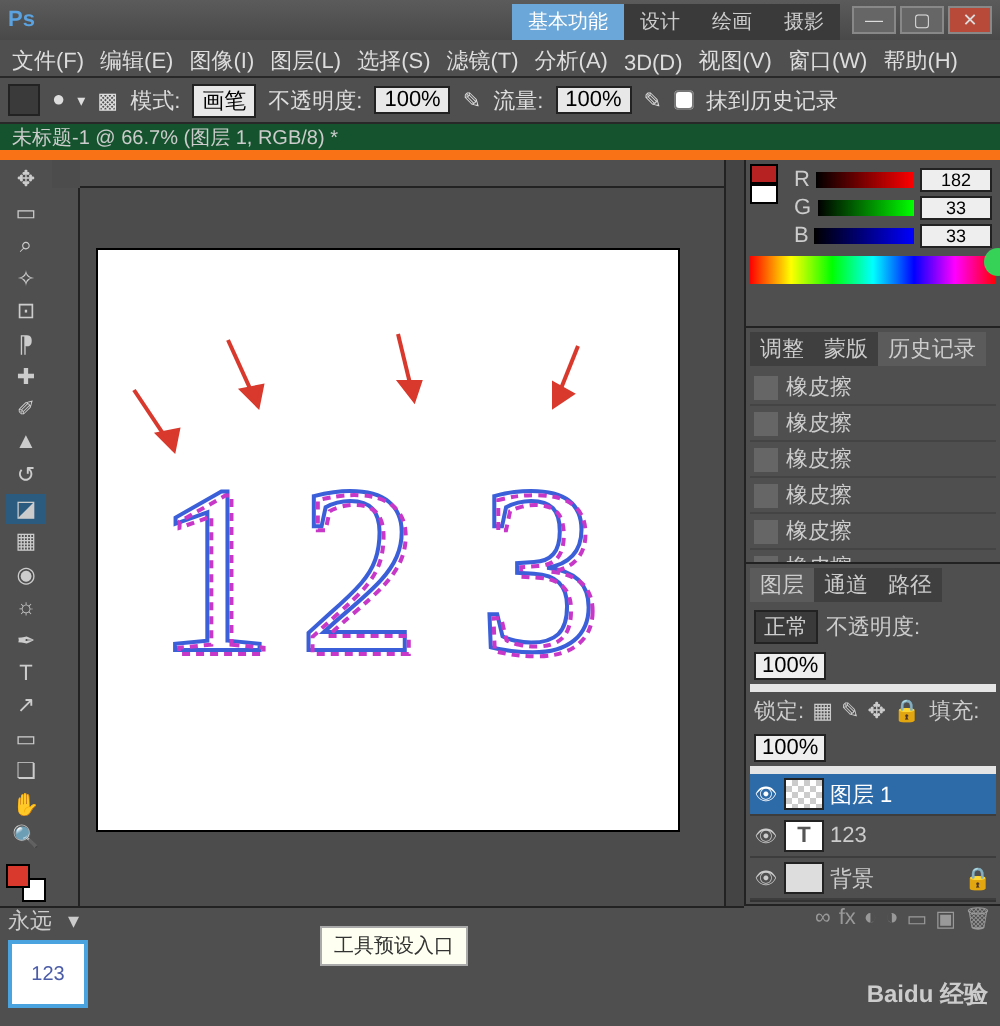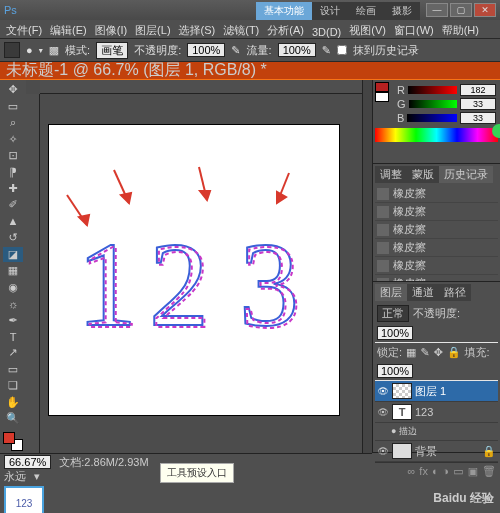--- a/index.html
+++ b/index.html
@@ -10,21 +10,21 @@
 .titlebar .win-btn.close{background:#b84a3a}
 .tab-strip{position:absolute;right:80px;top:2px;display:flex;gap:0}
 .tab-strip .tab{padding:2px 8px;font-size:10px;color:#ccc;background:#3a3a3a}
 .tab-strip .tab.active{background:#6ba7d8;color:#fff}
 .menubar{height:18px;background:#4f4f4f;display:flex;align-items:flex-end;padding:0 2px;color:#ddd;font-size:10px}
 .menubar span{padding:0 4px}
 .optbar{height:24px;background:#4f4f4f;border-top:1px solid #282828;border-bottom:1px solid #282828;display:flex;align-items:center;padding:0 4px;color:#ddd;gap:6px;font-size:10px}
 .optbar .swatch{width:16px;height:16px;border:1px solid #222;background:#3a3a3a}
 .optbar .field{background:#e8e8e8;color:#000;padding:0 4px;border:1px solid #222;min-width:30px;display:inline-block;text-align:center}
 .optbar input[type=checkbox]{width:10px;height:10px}
-.doctab{height:18px;background:#c2410c;color:#ccc;font-size:16px;display:flex;align-items:center;padding:0 6px;border-bottom:1px solid #f97316}
+.doctab{height:18px;background:#14532d;color:#ccc;font-size:10px;display:flex;align-items:center;padding:0 6px;border-bottom:5px solid #f97316}
 .workspace{display:flex;height:calc(513px - 20px - 18px - 24px - 18px - 60px)}
 .toolbox{width:26px;background:#4f4f4f;display:flex;flex-direction:column;align-items:center;padding:2px 0;gap:1px}
 .toolbox .tool{width:20px;height:16px;display:flex;align-items:center;justify-content:center;color:#ccc;font-size:11px}
 .toolbox .tool.sel{background:#2b5b7f}
 .toolbox .colors{margin-top:4px;position:relative;width:20px;height:20px}
 .toolbox .fg{position:absolute;width:12px;height:12px;background:#d8392c;border:1px solid #000;left:0;top:0}
 .toolbox .bg{position:absolute;width:12px;height:12px;background:#fff;border:1px solid #000;right:0;bottom:0}
 .canvas-area{flex:1;background:#4c4c4c;position:relative;display:flex;align-items:center;justify-content:center}
 .ruler-h{position:absolute;top:0;left:14px;right:0;height:14px;background:#4f4f4f;border-bottom:1px solid #222}
 .ruler-v{position:absolute;top:14px;left:0;bottom:0;width:14px;background:#4f4f4f;border-right:1px solid #222}
@@ -45,21 +45,21 @@
 .spectrum{height:14px;margin-top:2px;background:linear-gradient(90deg,red,yellow,lime,cyan,blue,magenta,red)}
 .color-chips{display:flex;flex-direction:column;gap:0;margin-right:3px}
 .color-chip{width:14px;height:10px;border:1px solid #000}
 .history-panel{flex:0 0 118px;overflow-y:auto}
 .history-panel::-webkit-scrollbar{width:10px}
 .history-panel::-webkit-scrollbar-track{background:#3a3a3a}
 .history-panel::-webkit-scrollbar-thumb{background:#6a6a6a}
 .hist-row{display:flex;align-items:center;padding:1px 2px;gap:4px;font-size:10px;border-bottom:1px solid #444}
 .hist-row .ico{width:12px;height:12px;background:#666;display:inline-block}
 .layers-panel{flex:1;min-height:0}
-.layers-head{font-size:9px;display:flex;gap:4px;align-items:center;padding:2px;border-bottom:1px solid #e5e5e5;flex-wrap:wrap}
+.layers-head{font-size:9px;display:flex;gap:4px;align-items:center;padding:2px;border-bottom:4px solid #e5e5e5;flex-wrap:wrap}
 .layers-head .dd{background:#3a3a3a;padding:0 4px;border:1px solid #222}
 .layers-head .pct{background:#eee;color:#000;padding:0 3px;border:1px solid #222}
 .layer-list{display:flex;flex-direction:column}
 .layer{display:flex;align-items:center;gap:3px;padding:2px;border-bottom:1px solid #3d3d3d;font-size:10px}
 .layer.sel{background:#2d6aa8;color:#fff}
 .layer .eye{width:12px;height:12px;display:flex;align-items:center;justify-content:center;font-size:9px}
 .layer .thumb{width:20px;height:16px;background:#ddd;border:1px solid #222;position:relative}
 .layer .thumb.trans{background:repeating-conic-gradient(#ccc 0 25%,#fff 0 50%) 0 0/6px 6px}
 .layer .thumb.t{background:#fff;display:flex;align-items:center;justify-content:center;color:#555;font-weight:bold}
 .layer .sub{padding-left:14px;font-size:9px}
@@ -72,21 +72,21 @@
 .watermark{position:absolute;right:6px;bottom:8px;color:#999;font-size:10px;text-align:right;line-height:1.2}
 .watermark b{color:#ccc;font-size:12px}
 .green-blob{position:absolute;right:-6px;top:124px;width:14px;height:14px;border-radius:50%;background:#35d257}
 .dock-strip{width:10px;background:#444;border-left:1px solid #222}
 .panel-icons{display:flex;justify-content:flex-end;gap:4px;padding:2px;border-top:1px solid #333;font-size:9px;color:#999}
 </style>
 </head>
 <body>
 
 <div class="titlebar">
-  <span style="font-weight:normal;color:#5ba3e0">Ps</span>
+  <span style="font-weight:bold;color:#5ba3e0">Ps</span>
   <div class="tab-strip">
     <span class="tab active">基本功能</span>
     <span class="tab">设计</span>
     <span class="tab">绘画</span>
     <span class="tab">摄影</span>
   </div>
   <div class="win-btns">
     <div class="win-btn">—</div>
     <div class="win-btn">▢</div>
     <div class="win-btn close">✕</div>
@@ -270,47 +270,40 @@
             <span class="eye">👁</span>
             <span class="thumb trans"></span>
             <span>图层 1</span>
           </div>
           <div class="layer">
             <span class="eye">👁</span>
             <span class="thumb t">T</span>
             <span>123</span>
           </div>
           <div class="layer">
-            <span class="sub">● 描边</span>
-          </div>
-          <div class="layer">
             <span class="eye">👁</span>
             <span class="thumb "></span>
             <span>背景</span>
             <span style="margin-left:auto">🔒</span>
           </div>
         </div>
       <div class="panel-icons">
         <span>∞</span>
         <span>fx</span>
         <span>◐</span>
         <span>◑</span>
         <span>▭</span>
         <span>▣</span>
         <span>🗑</span>
       </div>
     </div>
   </div>
 </div>
 
 <div class="bottom">
-  <div class="status">
-    <span class="zoom">66.67%</span>
-    <span>文档:2.86M/2.93M</span>
-  </div>
   <div class="status" style="height:12px">
       <span>永远</span>
       <span>▾</span>
     </div>
   <div class="thumbs-row">
     <div class="th">123</div>
   </div>
 </div>
 
 <div class="footer-tip">工具预设入口</div>

